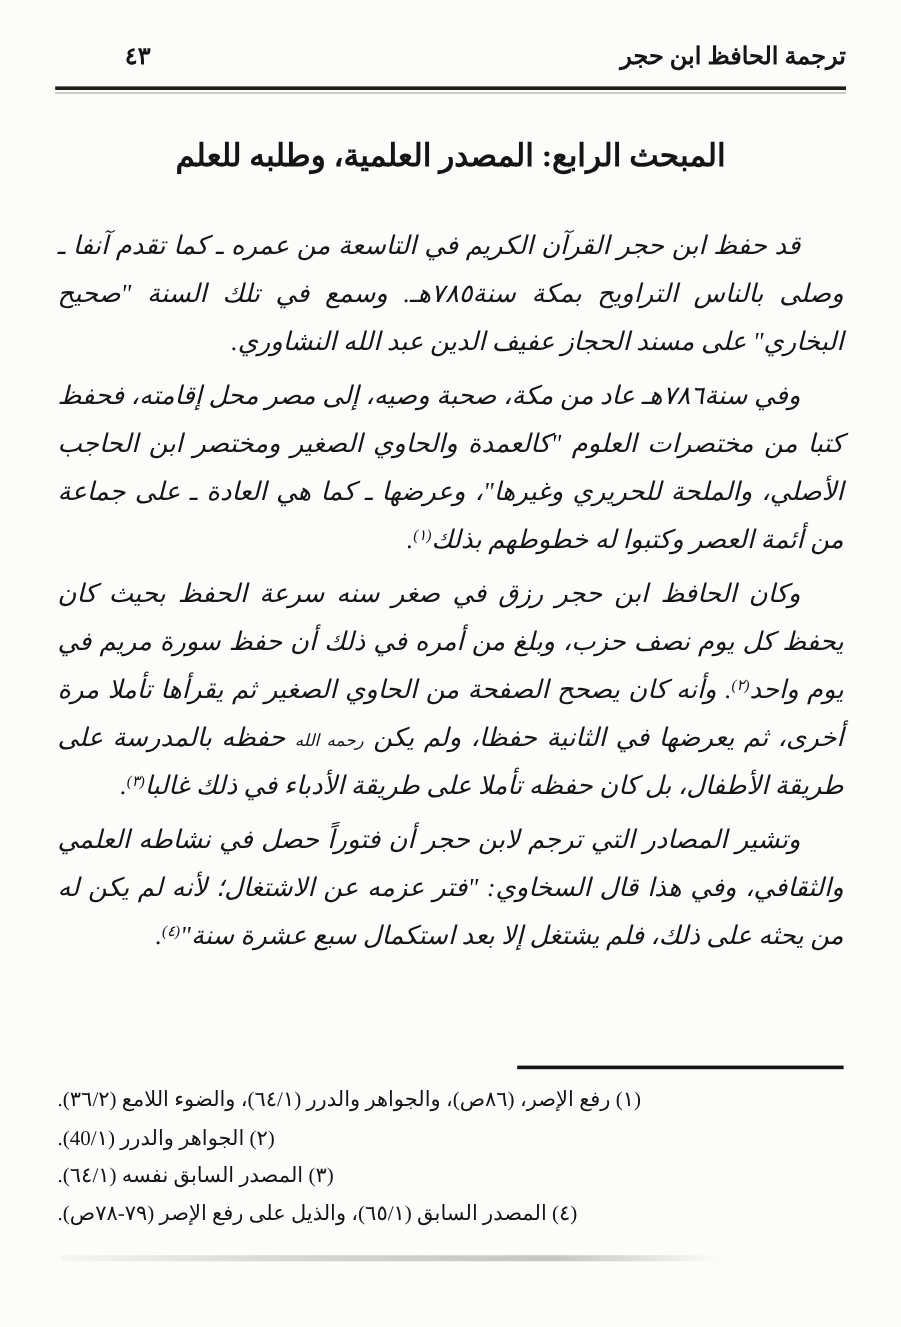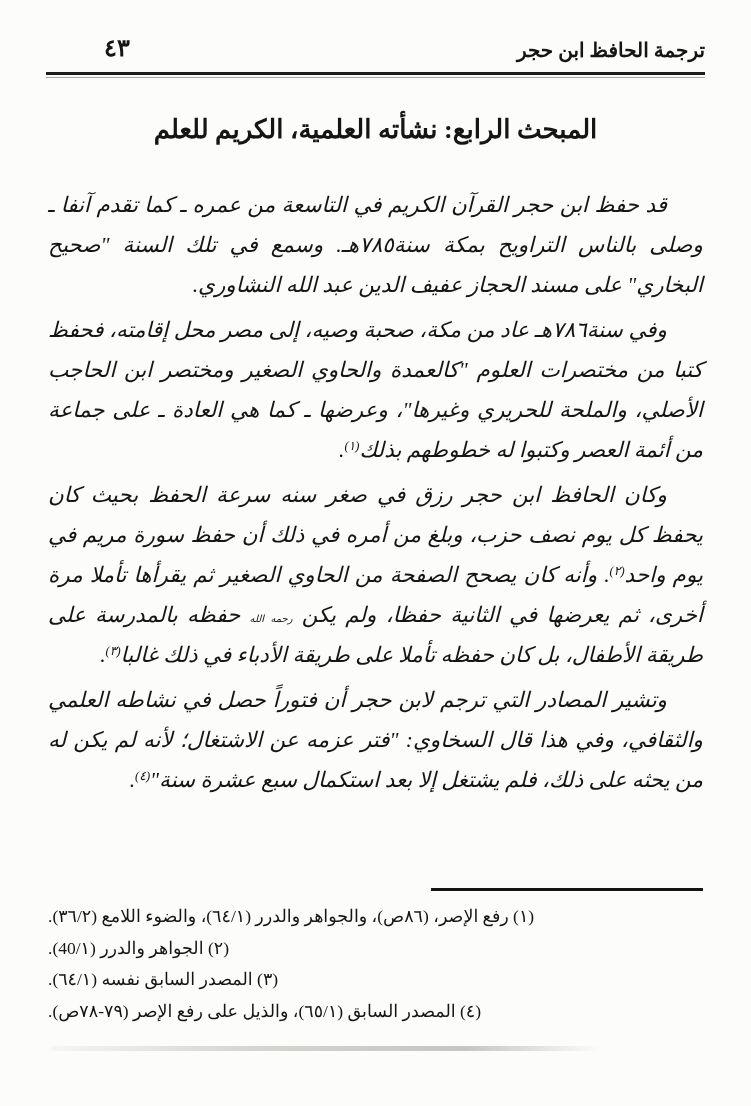--- a/index.html
+++ b/index.html
@@ -11,21 +11,21 @@
     direction:rtl;
     position:relative;
     overflow:hidden;
   }
   .page-header{
     position:absolute;top:34px;right:46px;left:46px;
     display:flex;justify-content:space-between;align-items:flex-end;
     font-weight:bold;
   }
   .book-title{font-size:20px;letter-spacing:0;}
-  .page-number{font-size:24px;margin-left:58px;}
+  .page-number{font-size:20px;margin-left:58px;}
   .header-rule{
     position:absolute;top:72px;right:46px;left:46px;height:0;
   }
   .header-rule .l1{height:2.5px;background:#1d1d1d;}
   .header-rule .l2{height:1px;background:#a9a9a4;margin-top:2px;}
   .content{
     position:absolute;top:110px;right:48px;left:48px;
   }
   .section-title{
     text-align:center;
@@ -41,21 +41,21 @@
     text-indent:36px;
     margin:0 0 5px 0;
     font-style:italic;
   }
   .sup{
     font-size:12.5px;
     vertical-align:7px;
     line-height:0;
   }
   .honorific{
-    font-size:10px;
+    font-size:14px;
     line-height:0;
     margin-top:24px;
   }
   .ltrcite{
     direction:ltr;
     unicode-bidi:bidi-override;
   }
   .footnotes{
     position:absolute;top:888px;right:48px;left:48px;
   }
@@ -85,21 +85,21 @@
 <header class="page-header">
   <span class="book-title">ترجمة الحافظ ابن حجر</span>
   <span class="page-number">٤٣</span>
 </header>
 <div class="header-rule">
   <div class="l1"></div>
     <div class="l2"></div>
 </div>
 
 <main class="content">
-  <h1 class="section-title">المبحث الرابع: نشأته العلمية، الكريم للعلم</h1>
+  <h1 class="section-title">المبحث الرابع: المصدر العلمية، وطلبه للعلم</h1>
   <div class="body-text">
     <p><span>قد حفظ ابن حجر القرآن الكريم في التاسعة من عمره ـ كما تقدم آنفا ـ وصلى بالناس التراويح بمكة سنة٧٨٥هـ. وسمع في تلك السنة "صحيح البخاري" على مسند الحجاز عفيف الدين عبد الله النشاوري.</span></p>
     <p><span>وفي سنة٧٨٦هـ عاد من مكة، صحبة وصيه، إلى مصر محل إقامته، فحفظ كتبا من مختصرات العلوم "كالعمدة والحاوي الصغير ومختصر ابن الحاجب الأصلي، والملحة للحريري وغيرها"، وعرضها ـ كما هي العادة ـ على جماعة من أئمة العصر وكتبوا له خطوطهم بذلك</span><span class="sup">(١)</span><span>.</span></p>
     <p><span>وكان الحافظ ابن حجر رزق في صغر سنه سرعة الحفظ بحيث كان يحفظ كل يوم نصف حزب، وبلغ من أمره في ذلك أن حفظ سورة مريم في يوم واحد</span><span class="sup">(٢)</span><span>. وأنه كان يصحح الصفحة من الحاوي الصغير ثم يقرأها تأملا مرة أخرى، ثم يعرضها في الثانية حفظا، ولم يكن </span><span class="honorific">رحمه الله</span><span> حفظه بالمدرسة على طريقة الأطفال، بل كان حفظه تأملا على طريقة الأدباء في ذلك غالبا</span><span class="sup">(٣)</span><span>.</span></p>
     <p><span>وتشير المصادر التي ترجم لابن حجر أن فتوراً حصل في نشاطه العلمي والثقافي، وفي هذا قال السخاوي: "فتر عزمه عن الاشتغال؛ لأنه لم يكن له من يحثه على ذلك، فلم يشتغل إلا بعد استكمال سبع عشرة سنة"</span><span class="sup">(٤)</span><span>.</span></p>
   </div>
 </main>
 
 <section class="footnotes">
   <div class="fn-rule"></div>

